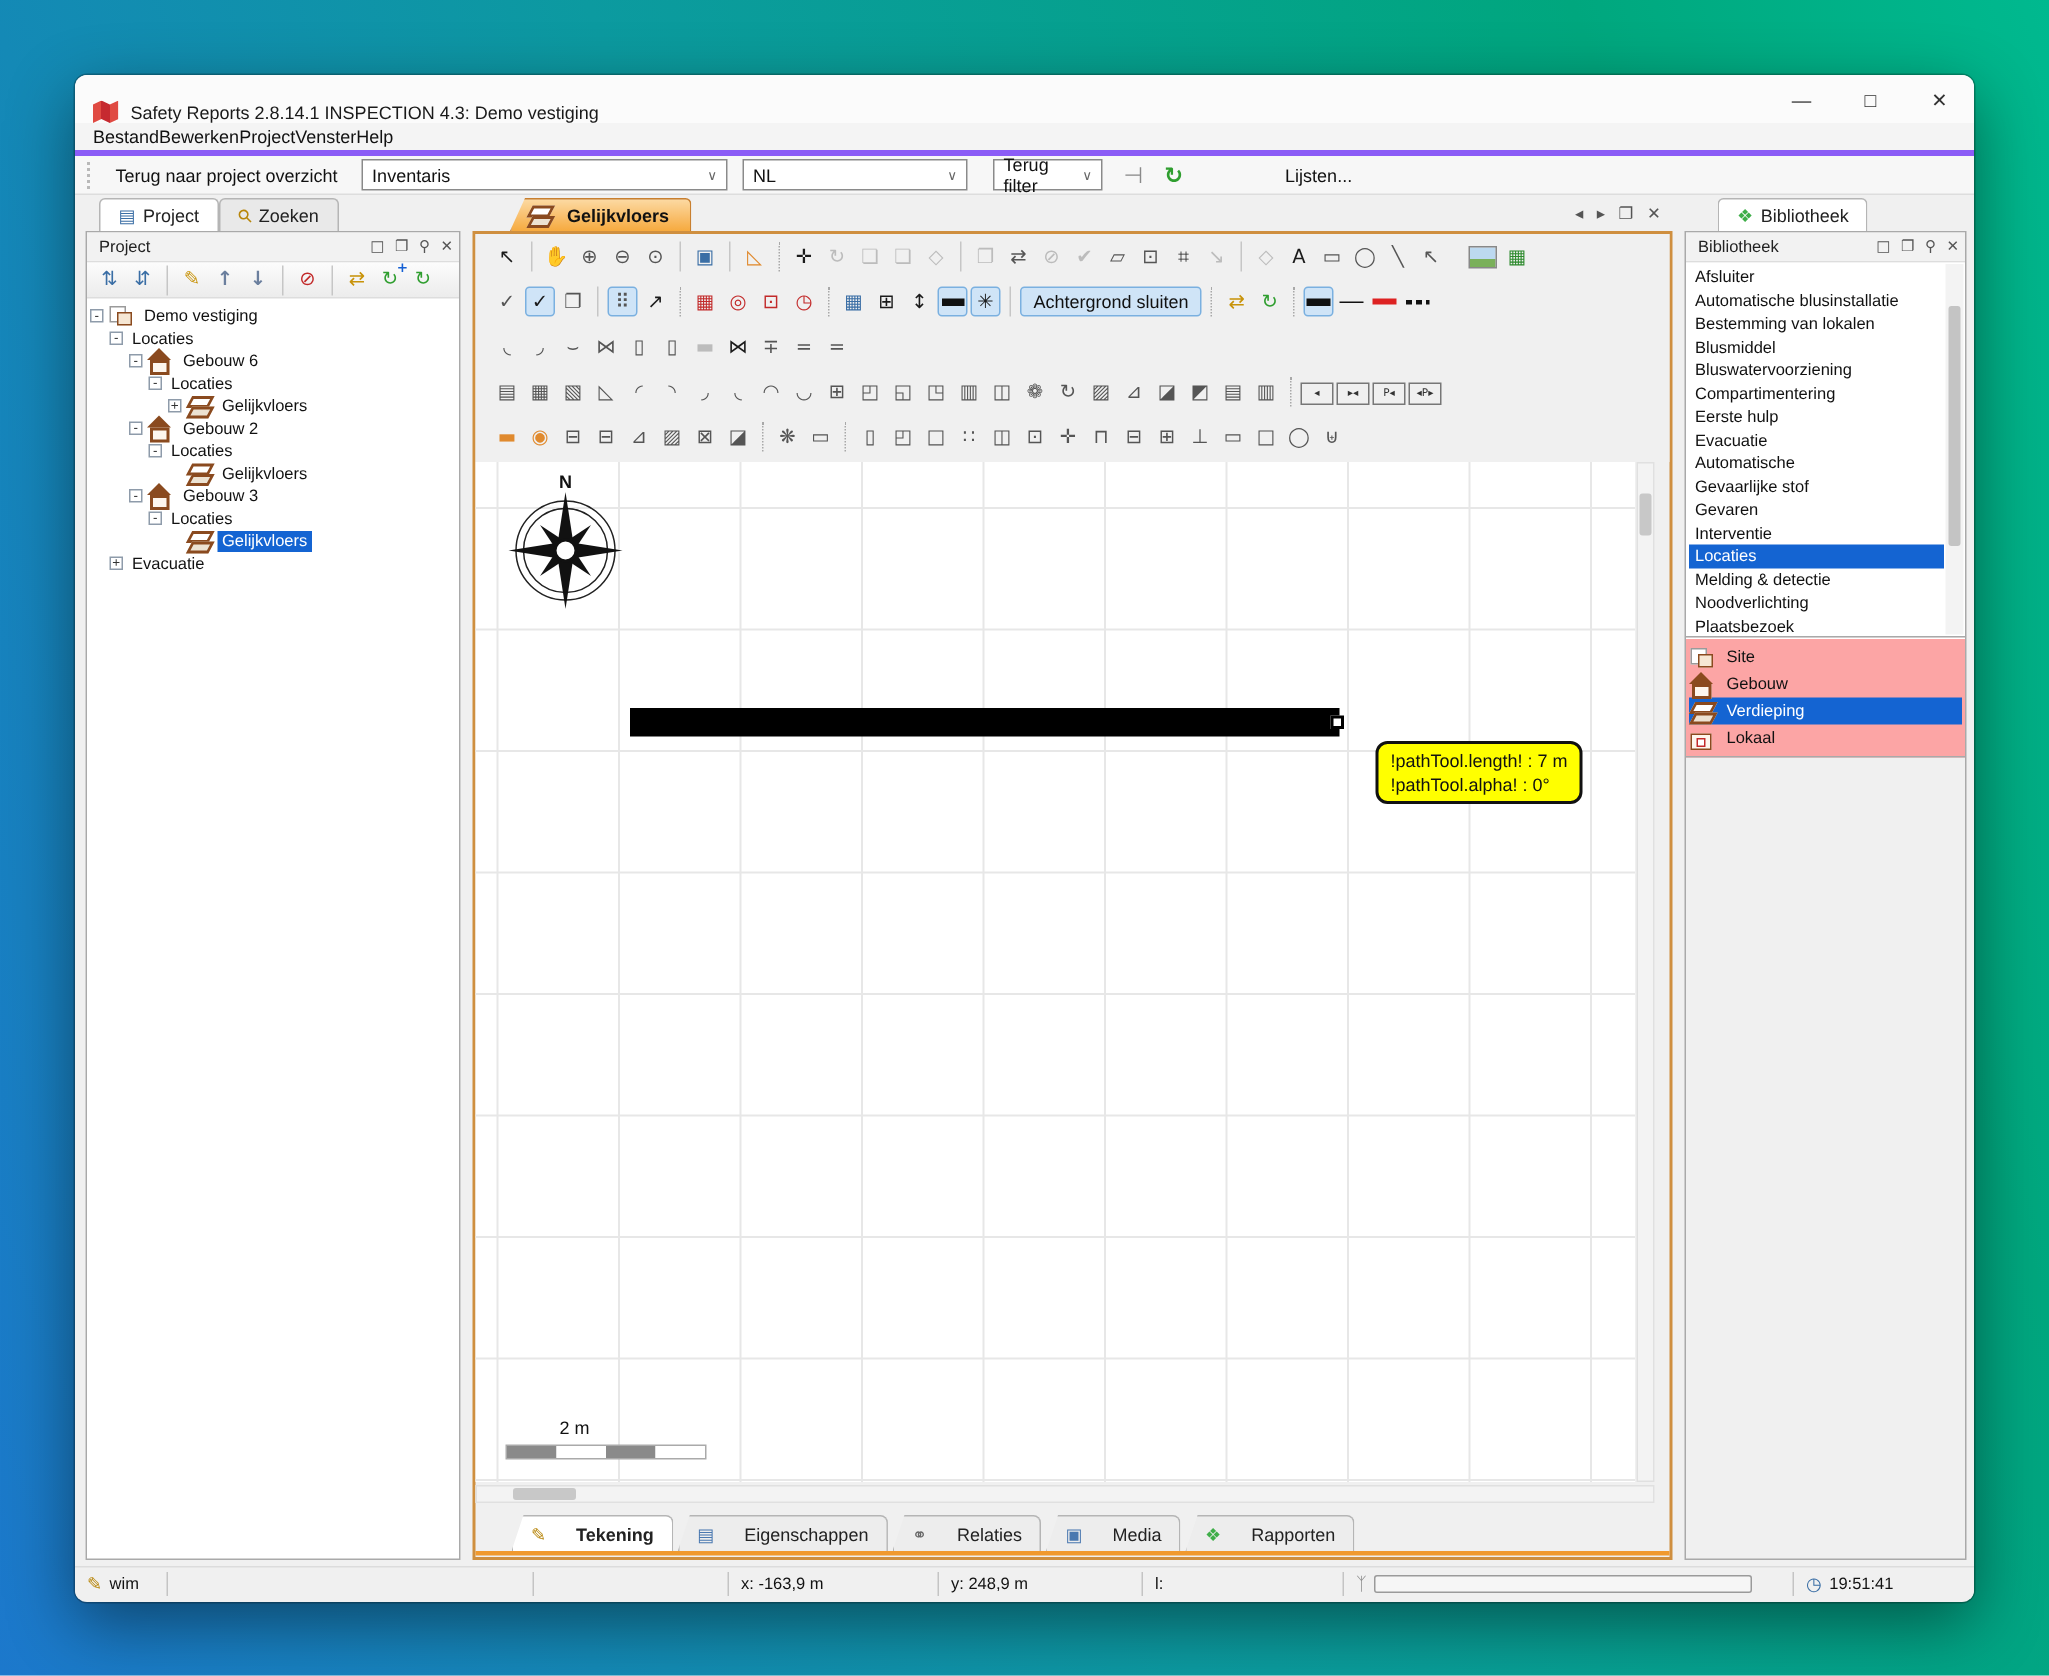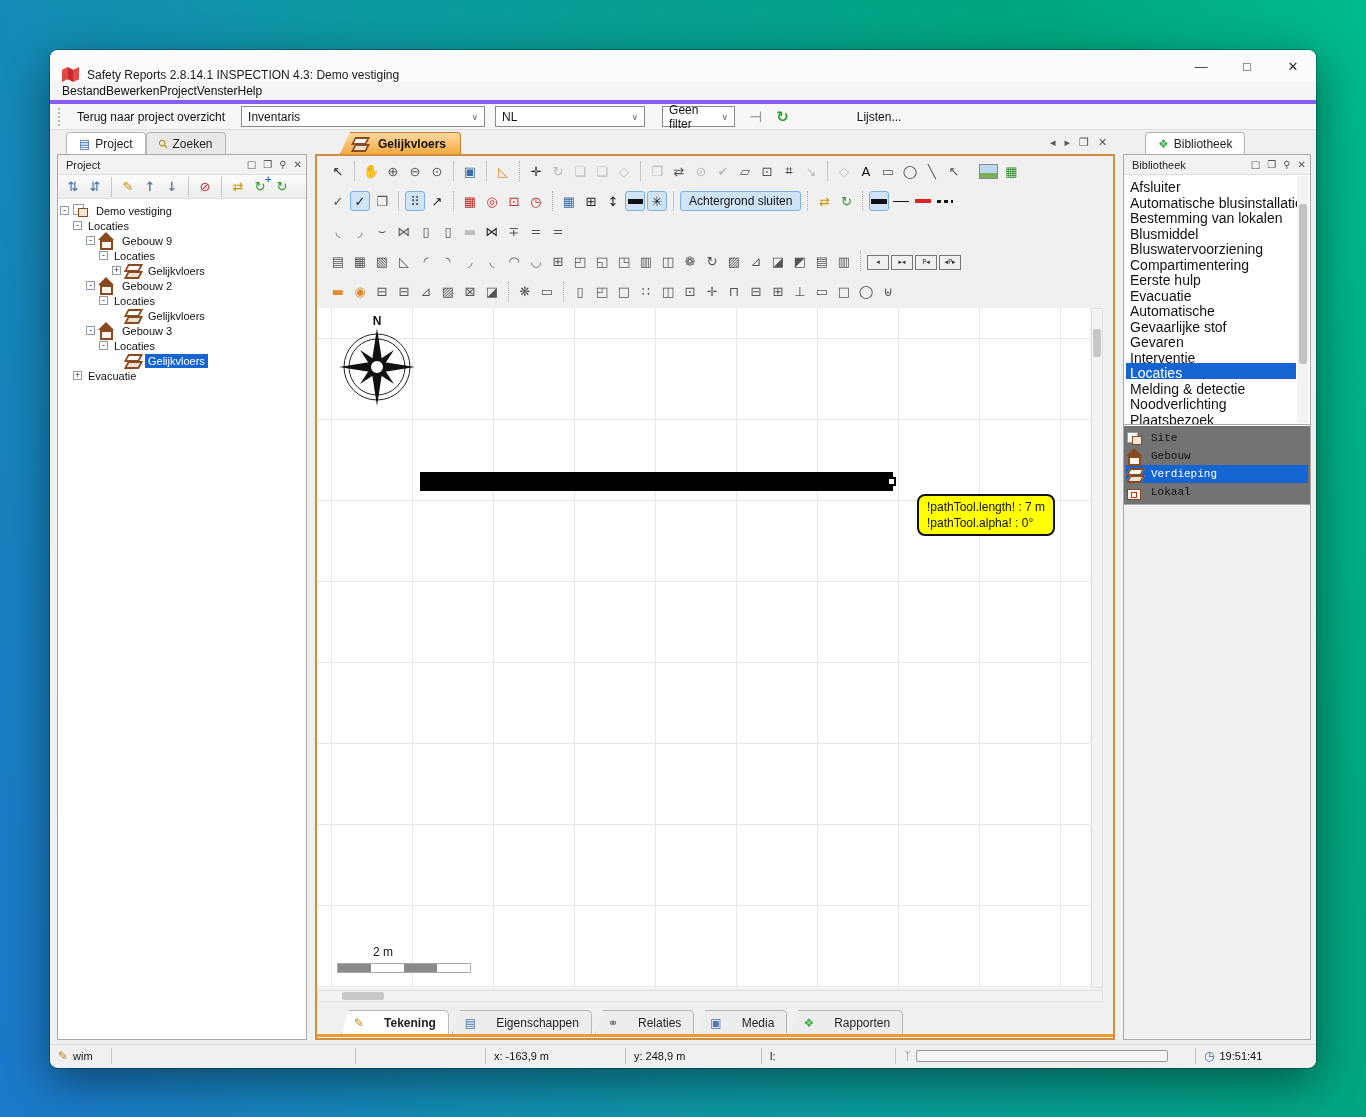--- a/index.html
+++ b/index.html
@@ -107,21 +107,21 @@
   .js-icon{font-family:"DejaVu Sans",sans-serif;font-style:normal;}
   .ic-pencil::before{content:"✎";color:#b8860b;}
   .ic-props::before{content:"▤";color:#4a78b0;}
   .ic-chain::before{content:"⚭";color:#666;}
   .ic-screen::before{content:"▣";color:#4a78b0;}
   .ic-puzzle::before{content:"❖";color:#3fae49;}
   .ic-book::before{content:"▤";color:#3a6ea5;}
   .ic-mag::before{content:"⚲";color:#b8860b;display:inline-block;transform:rotate(-45deg);}
   
   .liblist{border-bottom:1px solid #a9a9a9;height:250px;overflow:hidden;position:relative;padding:2px 14px 2px 2px;}
-  .lrow{font-size:14px;color:#111;padding:2px 4px;height:15.5px;white-space:nowrap;}
+  .lrow{font-size:11px;color:#111;padding:2px 4px;height:15.5px;white-space:nowrap;}
   .lrow.selected{background:#1464d2;color:#fff;}
   .libscroll{position:absolute;right:1px;top:1px;width:12px;bottom:1px;background:#f3f3f3;}
   .libthumb{position:absolute;left:2px;top:28px;width:8px;height:160px;background:#c4c4c4;border-radius:2px;}
   .typelist{border-top:1px solid #fff;border-bottom:1px solid #a9a9a9;padding:3px 2px;}
   .typerow{display:flex;align-items:center;height:18px;font-size:11px;color:#111;}
   .typerow .tlabel{padding:1px 4px;}
   .typerow.selected{background:#1464d2;color:#fff;}
   
   .statusbar{position:absolute;left:0;bottom:2px;right:0;height:22px;background:#f0f0f0;border-top:1px solid #dcdcdc;display:flex;align-items:center;font-size:11px;color:#111;}
   .scell{height:16px;display:flex;align-items:center;gap:5px;padding:0 8px;border-right:1px solid #c4c4c4;}
@@ -158,21 +158,21 @@
     <span class="linkbtn">Terug naar project overzicht</span>
     <span class="combo c1">
       <span>Inventaris</span>
       <span class="chev">∨</span>
     </span>
     <span class="combo c2">
       <span>NL</span>
       <span class="chev">∨</span>
     </span>
     <span class="combo c3">
-      <span>Geen filter</span>
+      <span>Terug filter</span>
       <span class="chev">∨</span>
     </span>
     <span class="mti">⊣</span>
     <span class="mti grn">↻</span>
     <span class="lijsten">Lijsten...</span>
   </div>
 
   <div class="tabrow" style="left:16px;">
 
   <span class="sidetab active">
@@ -222,21 +222,21 @@
         <div class="trow">
         <span class="indent" style="width: 13px;"></span>
         <span class="expander show">-</span>
 
         <span class="tlabel">Locaties</span>
       </div>
         <div class="trow">
         <span class="indent" style="width: 26px;"></span>
         <span class="expander show">-</span>
         <span class="ticon js-icon ic-house"></span>
-        <span class="tlabel">Gebouw 9</span>
+        <span class="tlabel">Gebouw 6</span>
       </div>
         <div class="trow">
         <span class="indent" style="width: 39px;"></span>
         <span class="expander show">-</span>
 
         <span class="tlabel">Locaties</span>
       </div>
         <div class="trow">
         <span class="indent" style="width: 52px;"></span>
         <span class="expander show">+</span>
@@ -581,21 +581,21 @@
           <span>Noodverlichting</span>
         </div>
           <div class="lrow">
           <span>Plaatsbezoek</span>
         </div>
         </div>
       <div class="libscroll">
           <div class="libthumb"></div>
         </div>
     </div>
-    <div class="typelist" style="background:#737373;font-family:Liberation Mono, monospace;">
+    <div class="typelist" style="background:#fca5a5;">
 
     <div class="typerow">
         <span class="ticon js-icon ic-site"></span>
         <span class="tlabel">Site</span>
       </div>
         <div class="typerow">
         <span class="ticon js-icon ic-house"></span>
         <span class="tlabel">Gebouw</span>
       </div>
         <div class="typerow selected">

